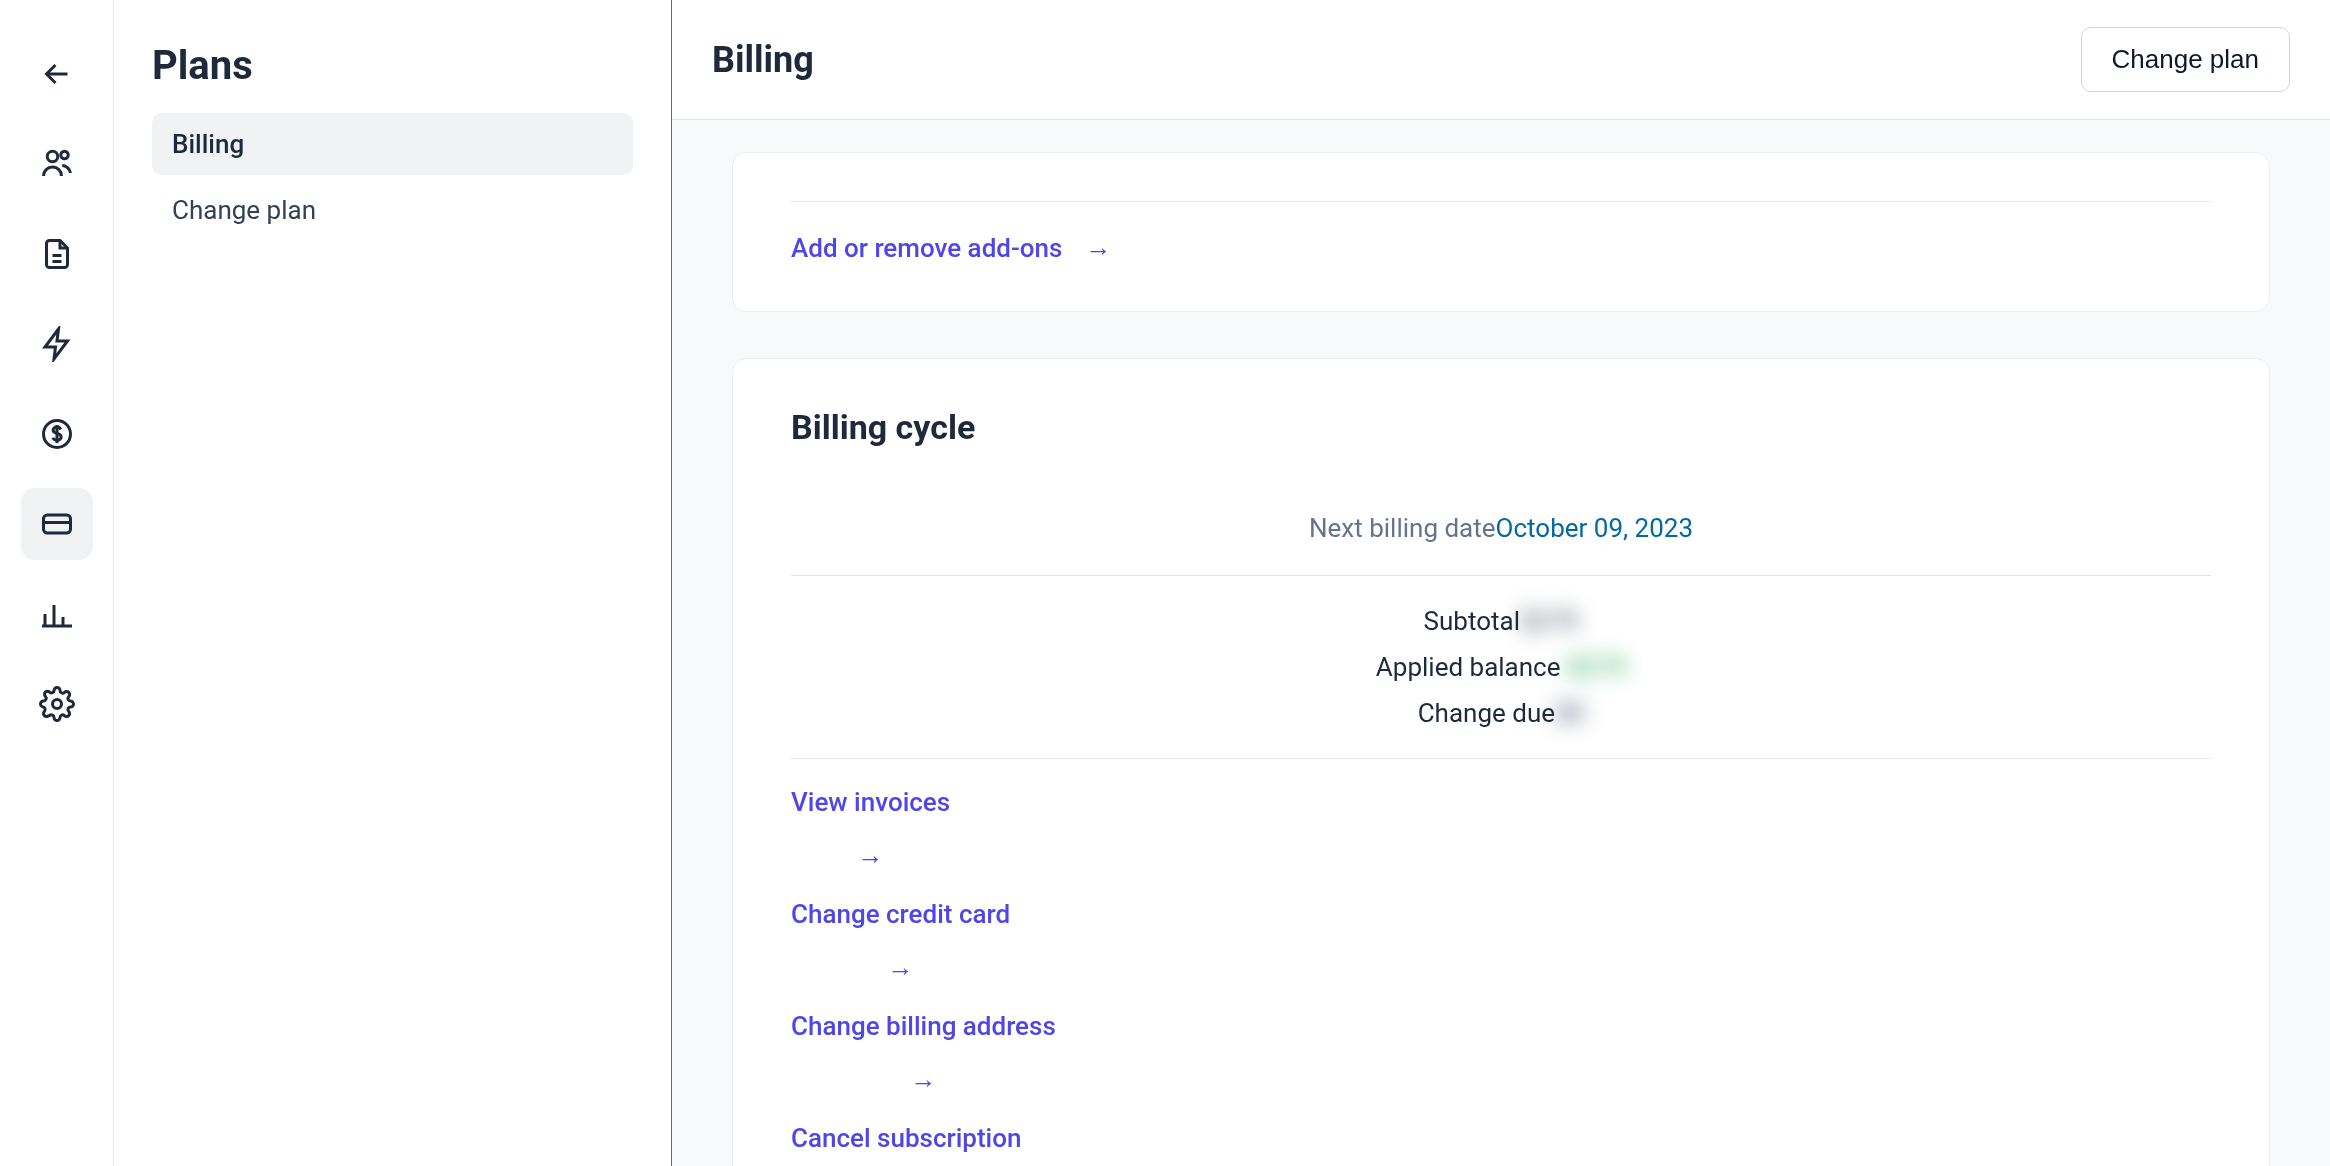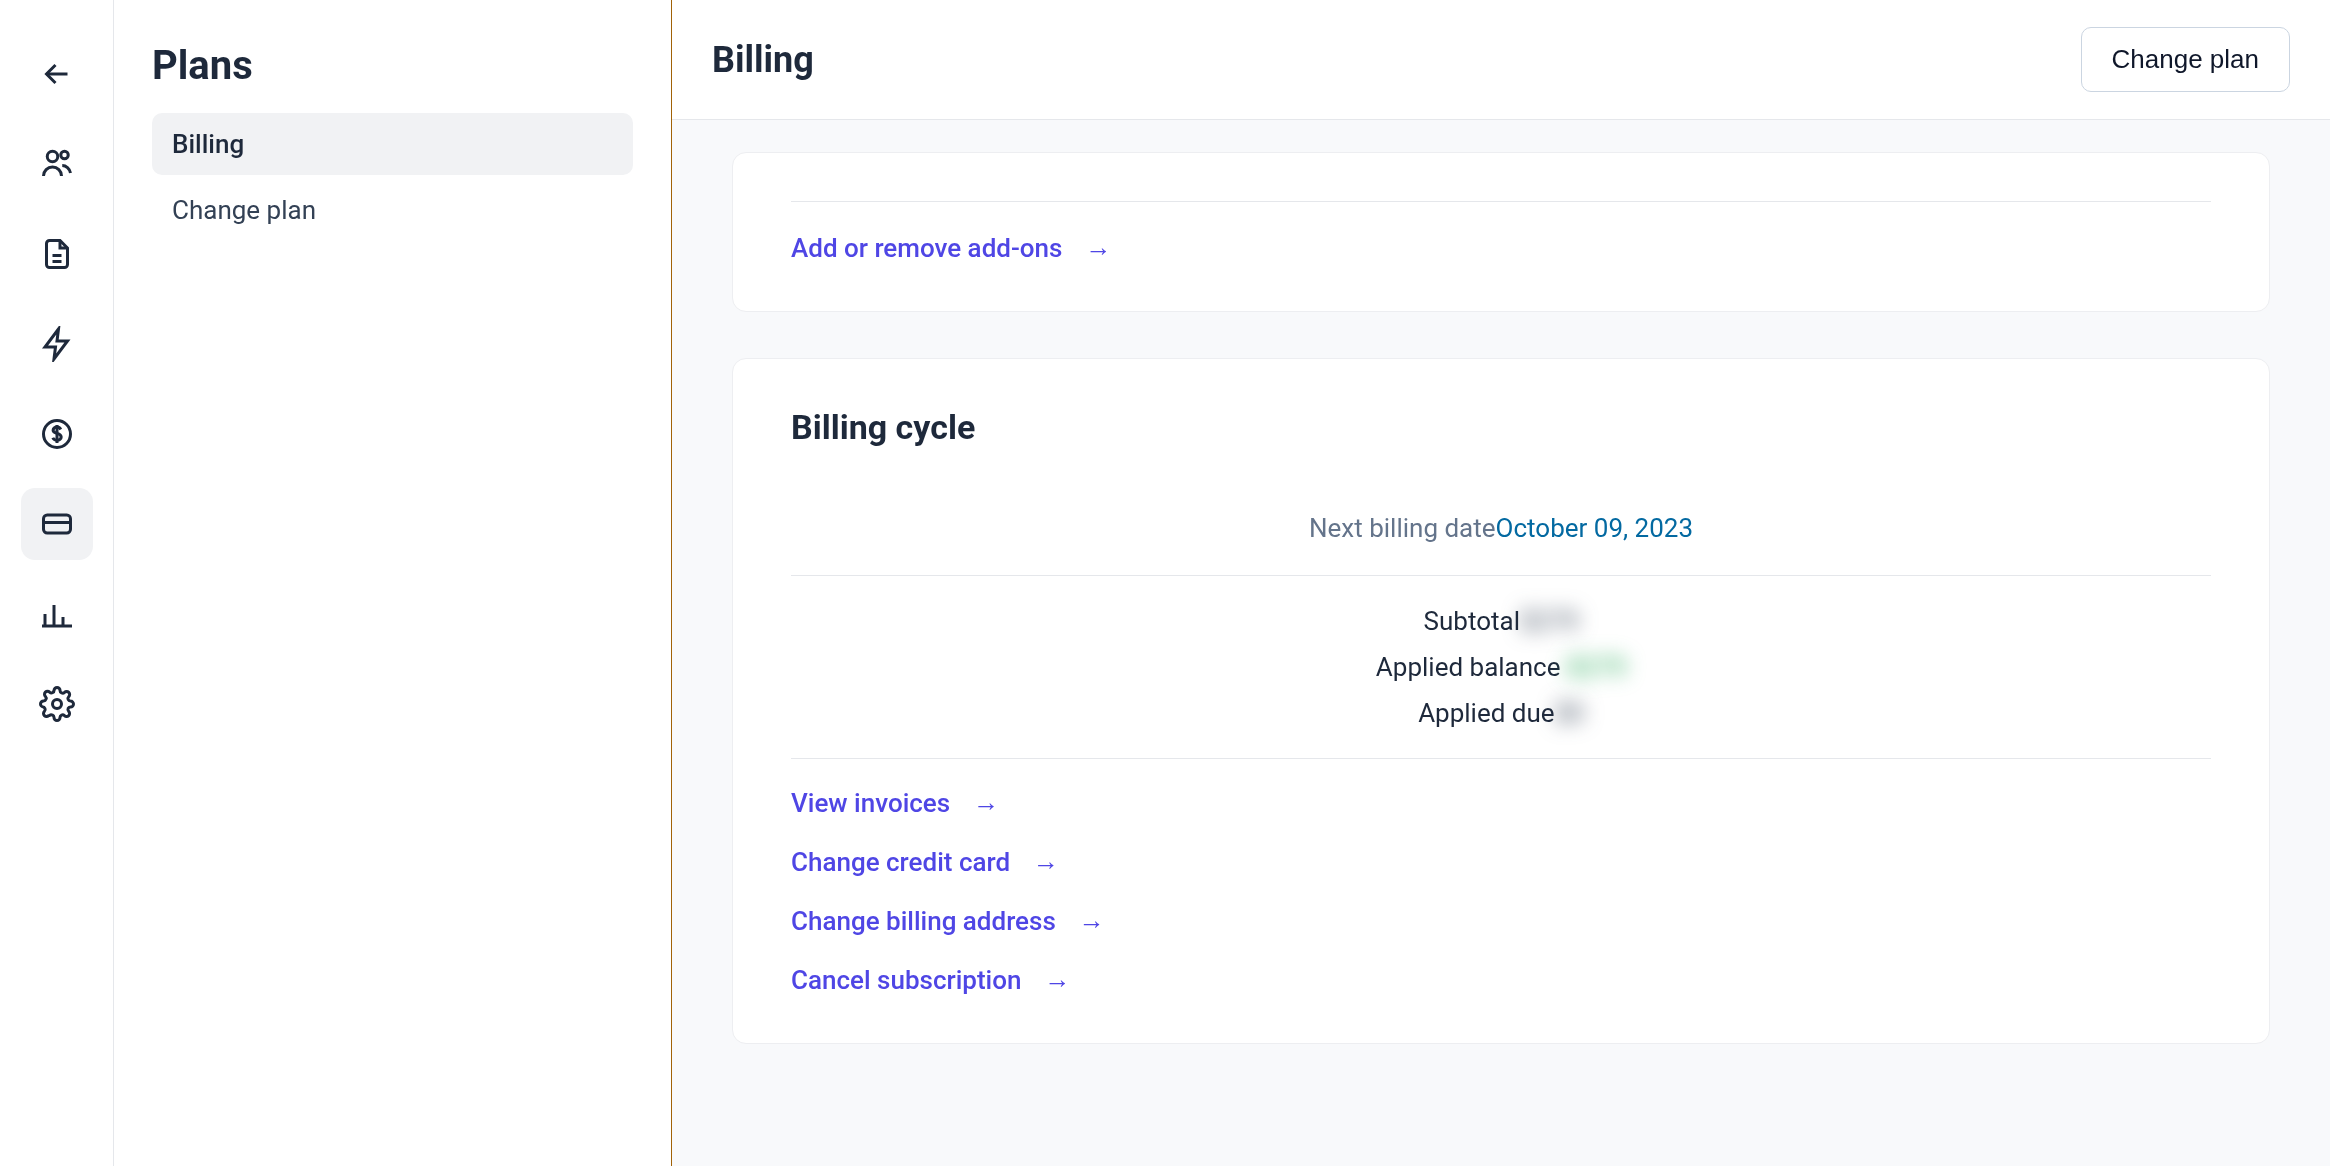--- a/index.html
+++ b/index.html
@@ -143,21 +143,21 @@
     }
     .row.big {
       padding: 26px 0 32px 0;
     }
     .label-muted { color: #64748b; }
     .val-muted  { color: #0369a1; }
     .blur { filter: blur(10px); }
     .val-dark  { color: #334155; }
     .val-green { color: #16a34a; }
     .actions-block .link-row { margin-top: 26px; }
-    .actions-block .link-row:first-child { margin-top: 28px; }
+    .actions-block .link-row:first-child { margin-top: 28px; flex-direction: column; }
   </style>
 </head>
 <body>
 
 <nav class="icon-rail">
   <div class="icon-btn">
     <svg viewBox="0 0 24 24">
         <path d="M19 12H5"></path>
         <path d="M11 18l-6-6 6-6"></path>
       </svg>
@@ -249,21 +249,21 @@
       <div style="padding:22px 0 22px 0;">
         <div class="row">
           <span>Subtotal</span>
           <span class="val-dark blur">$279</span>
         </div>
         <div class="row">
           <span>Applied balance</span>
           <span class="val-green blur">-$279</span>
         </div>
         <div class="row">
-          <span>Applied due</span>
+          <span>Change due</span>
           <span class="val-dark blur">$0</span>
         </div>
       </div>
       <hr class="divider">
 
       <div class="actions-block">
         <div><a class="link-row">
           <span>View invoices</span>
           <span class="arrow">→</span>
         </a></div>

